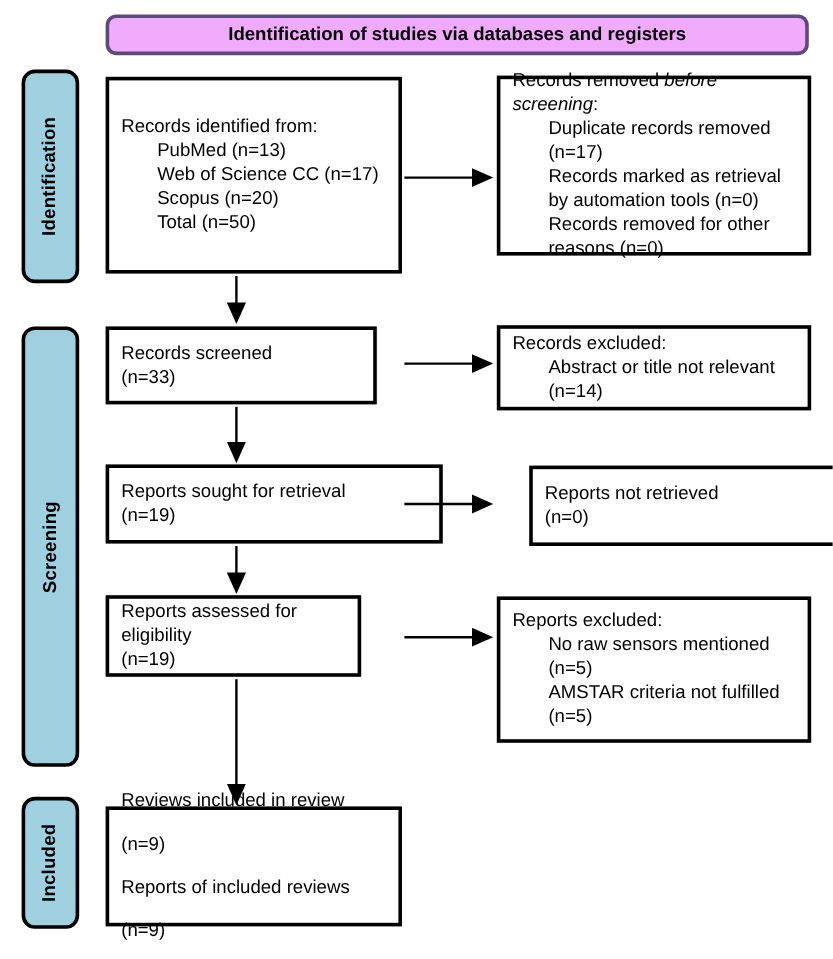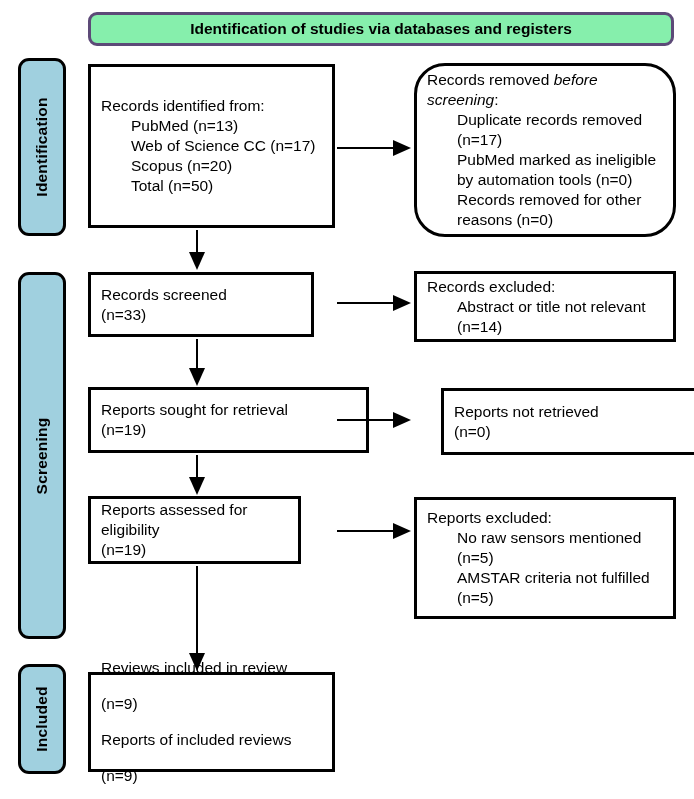--- a/index.html
+++ b/index.html
@@ -2,21 +2,21 @@
 <html><head>
 <meta charset="utf-8">
 <style>
   html,body{margin:0;padding:0;background:#ffffff;}
   .canvas{
     position:relative;width:694px;height:799px;background:#ffffff;
     font-family:"Liberation Sans",sans-serif;color:#000;overflow:hidden;
   }
   .hdr{
     position:absolute;left:88px;top:12px;width:586px;height:34px;
-    background:#86efac;border:3px solid #5D4A78;border-radius:9px;
+    background:#f0abfc;border:3px solid #5D4A78;border-radius:9px;
     display:flex;align-items:center;justify-content:center;
     font-weight:bold;font-size:15.5px;box-sizing:border-box;
   }
   .stage{
     position:absolute;left:18px;width:48px;background:#A0D0DF;
     border:3px solid #000;border-radius:11px;
     display:flex;align-items:center;justify-content:center;box-sizing:border-box;
   }
   .stage span{
     transform:rotate(-90deg);white-space:nowrap;
@@ -74,26 +74,26 @@
     <div class="ln">(n=19)</div>
   </div>
 
   <div class="box" style="left:88px;top:672px;width:247px;height:100px;gap:16px;">
     <div class="ln">Reviews included in review</div>
     <div class="ln">(n=9)</div>
     <div class="ln">Reports of included reviews</div>
     <div class="ln">(n=9)</div>
   </div>
 
-  <div class="box" style="left:414px;top:63px;width:262px;height:174px;border-radius:31px;">
+  <div class="box" style="left:414px;top:63px;width:262px;height:150px;">
     <div class="ln"><span>Records removed </span><span class="it">before</span></div>
     <div class="ln"><span class="it">screening</span><span>:</span></div>
     <div class="ln ind">Duplicate records removed</div>
     <div class="ln ind">(n=17)</div>
-    <div class="ln ind">PubMed marked as ineligible</div>
+    <div class="ln ind">Records marked as retrieval</div>
     <div class="ln ind">by automation tools (n=0)</div>
     <div class="ln ind">Records removed for other</div>
     <div class="ln ind">reasons (n=0)</div>
   </div>
 
   <div class="box" style="left:414px;top:271px;width:262px;height:71px;">
     <div class="ln">Records excluded:</div>
     <div class="ln ind">Abstract or title not relevant</div>
     <div class="ln ind">(n=14)</div>
   </div>

